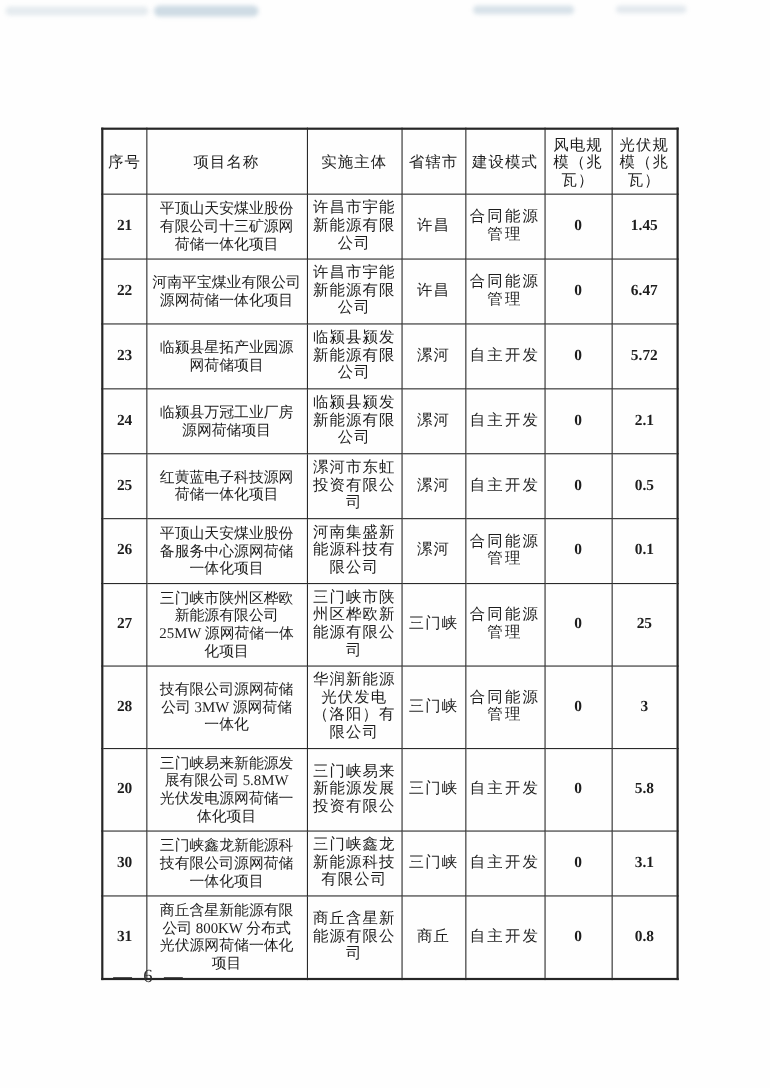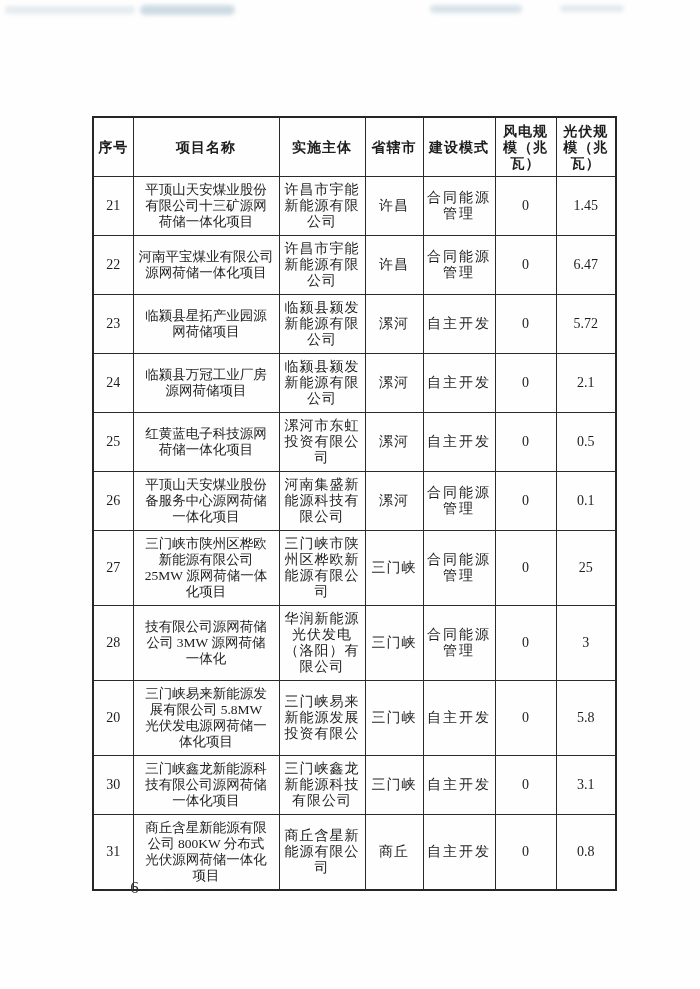--- a/index.html
+++ b/index.html
@@ -42,31 +42,32 @@
     text-align: center;
     vertical-align: middle;
     padding: 5px 2px;
     font-size: 14px;
     line-height: 16px;
     white-space: pre-line;
     overflow: hidden;
   }
   .project-table th {
     font-family: "Liberation Sans", "DejaVu Sans", sans-serif;
-    font-weight: 700;
+    font-weight: 400;
     letter-spacing: 1px;
     font-size: 14px;
   }
   td.c-project { font-size: 13.5px; letter-spacing: 0; }
   td.c-entity  { letter-spacing: 1px; }
   td.c-city    { letter-spacing: 1px; }
   td.c-mode    { letter-spacing: 2px; }
   td.c-index, td.c-num {
     font-family: "Liberation Serif", "DejaVu Serif", serif;
     letter-spacing: 0;
+    font-weight: bold;
   }
   .page-footer {
     position: absolute;
     left: 103px;
     top: 878px;
     font-size: 17px;
     letter-spacing: 3px;
     color: #2e2e2e;
     font-family: "Liberation Serif", "DejaVu Serif", serif;
   }

